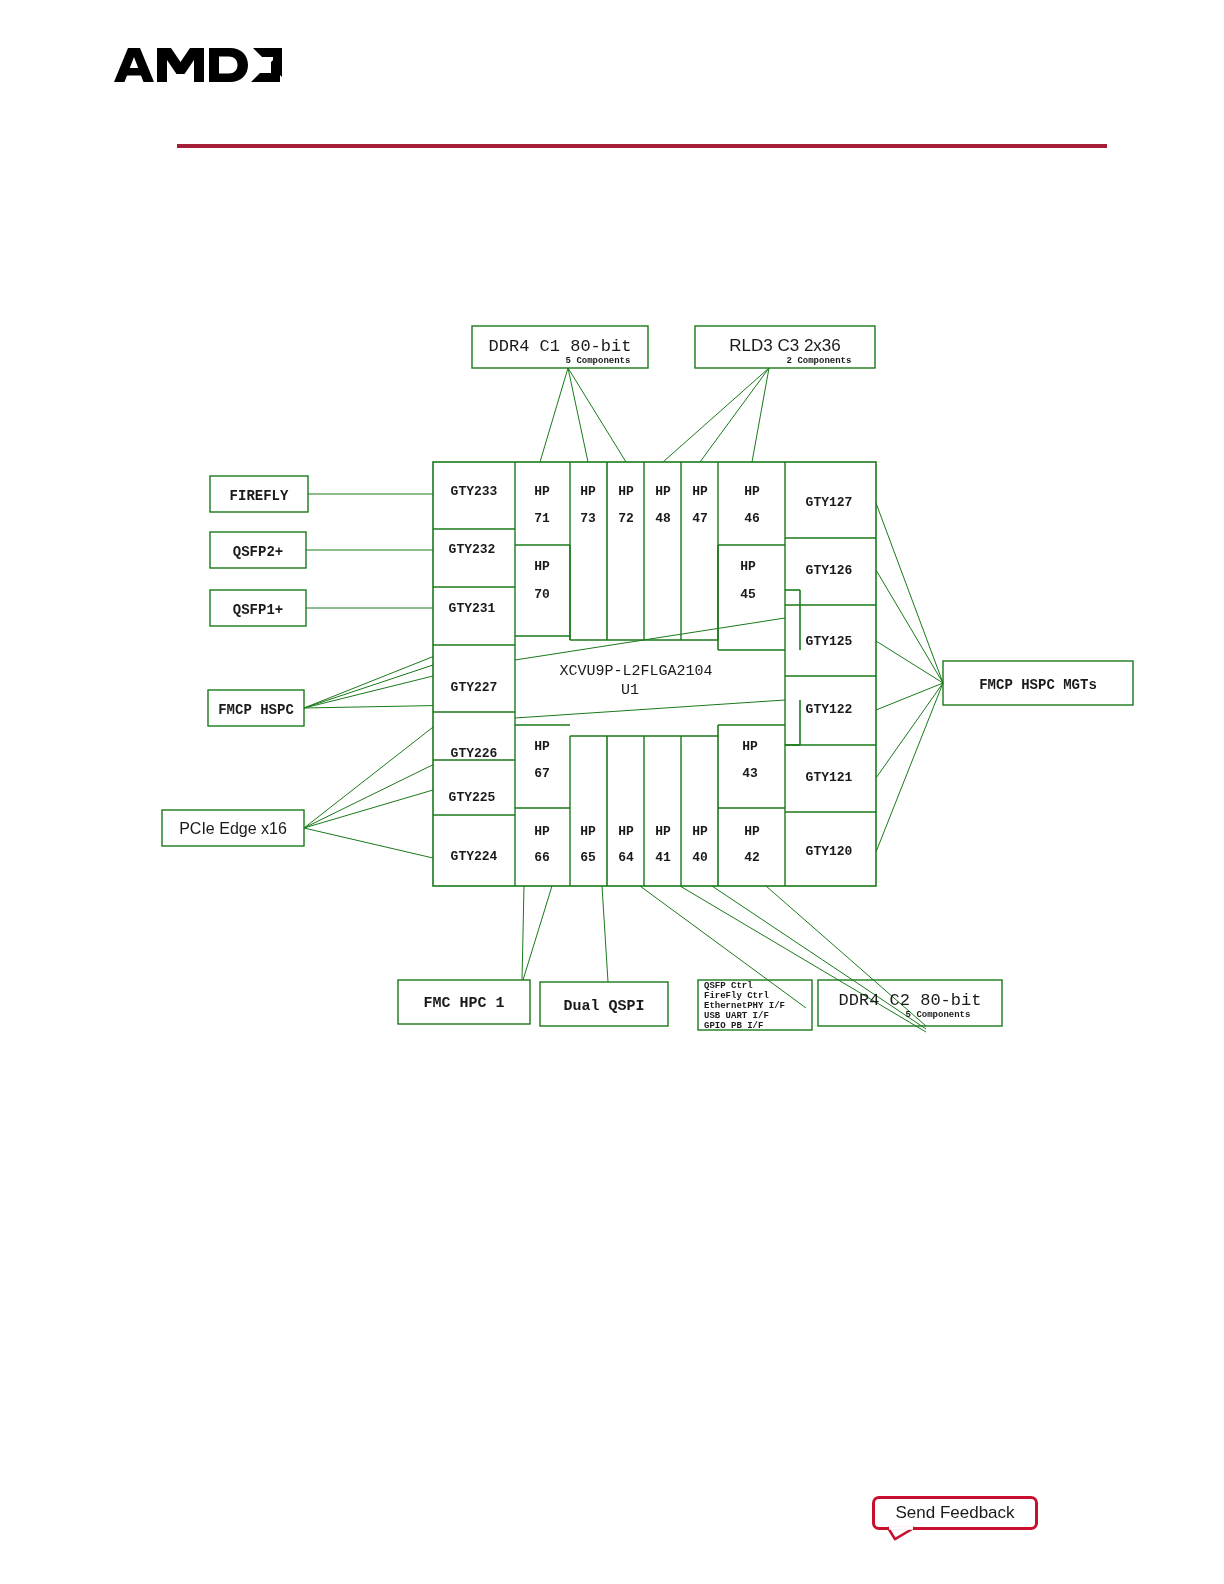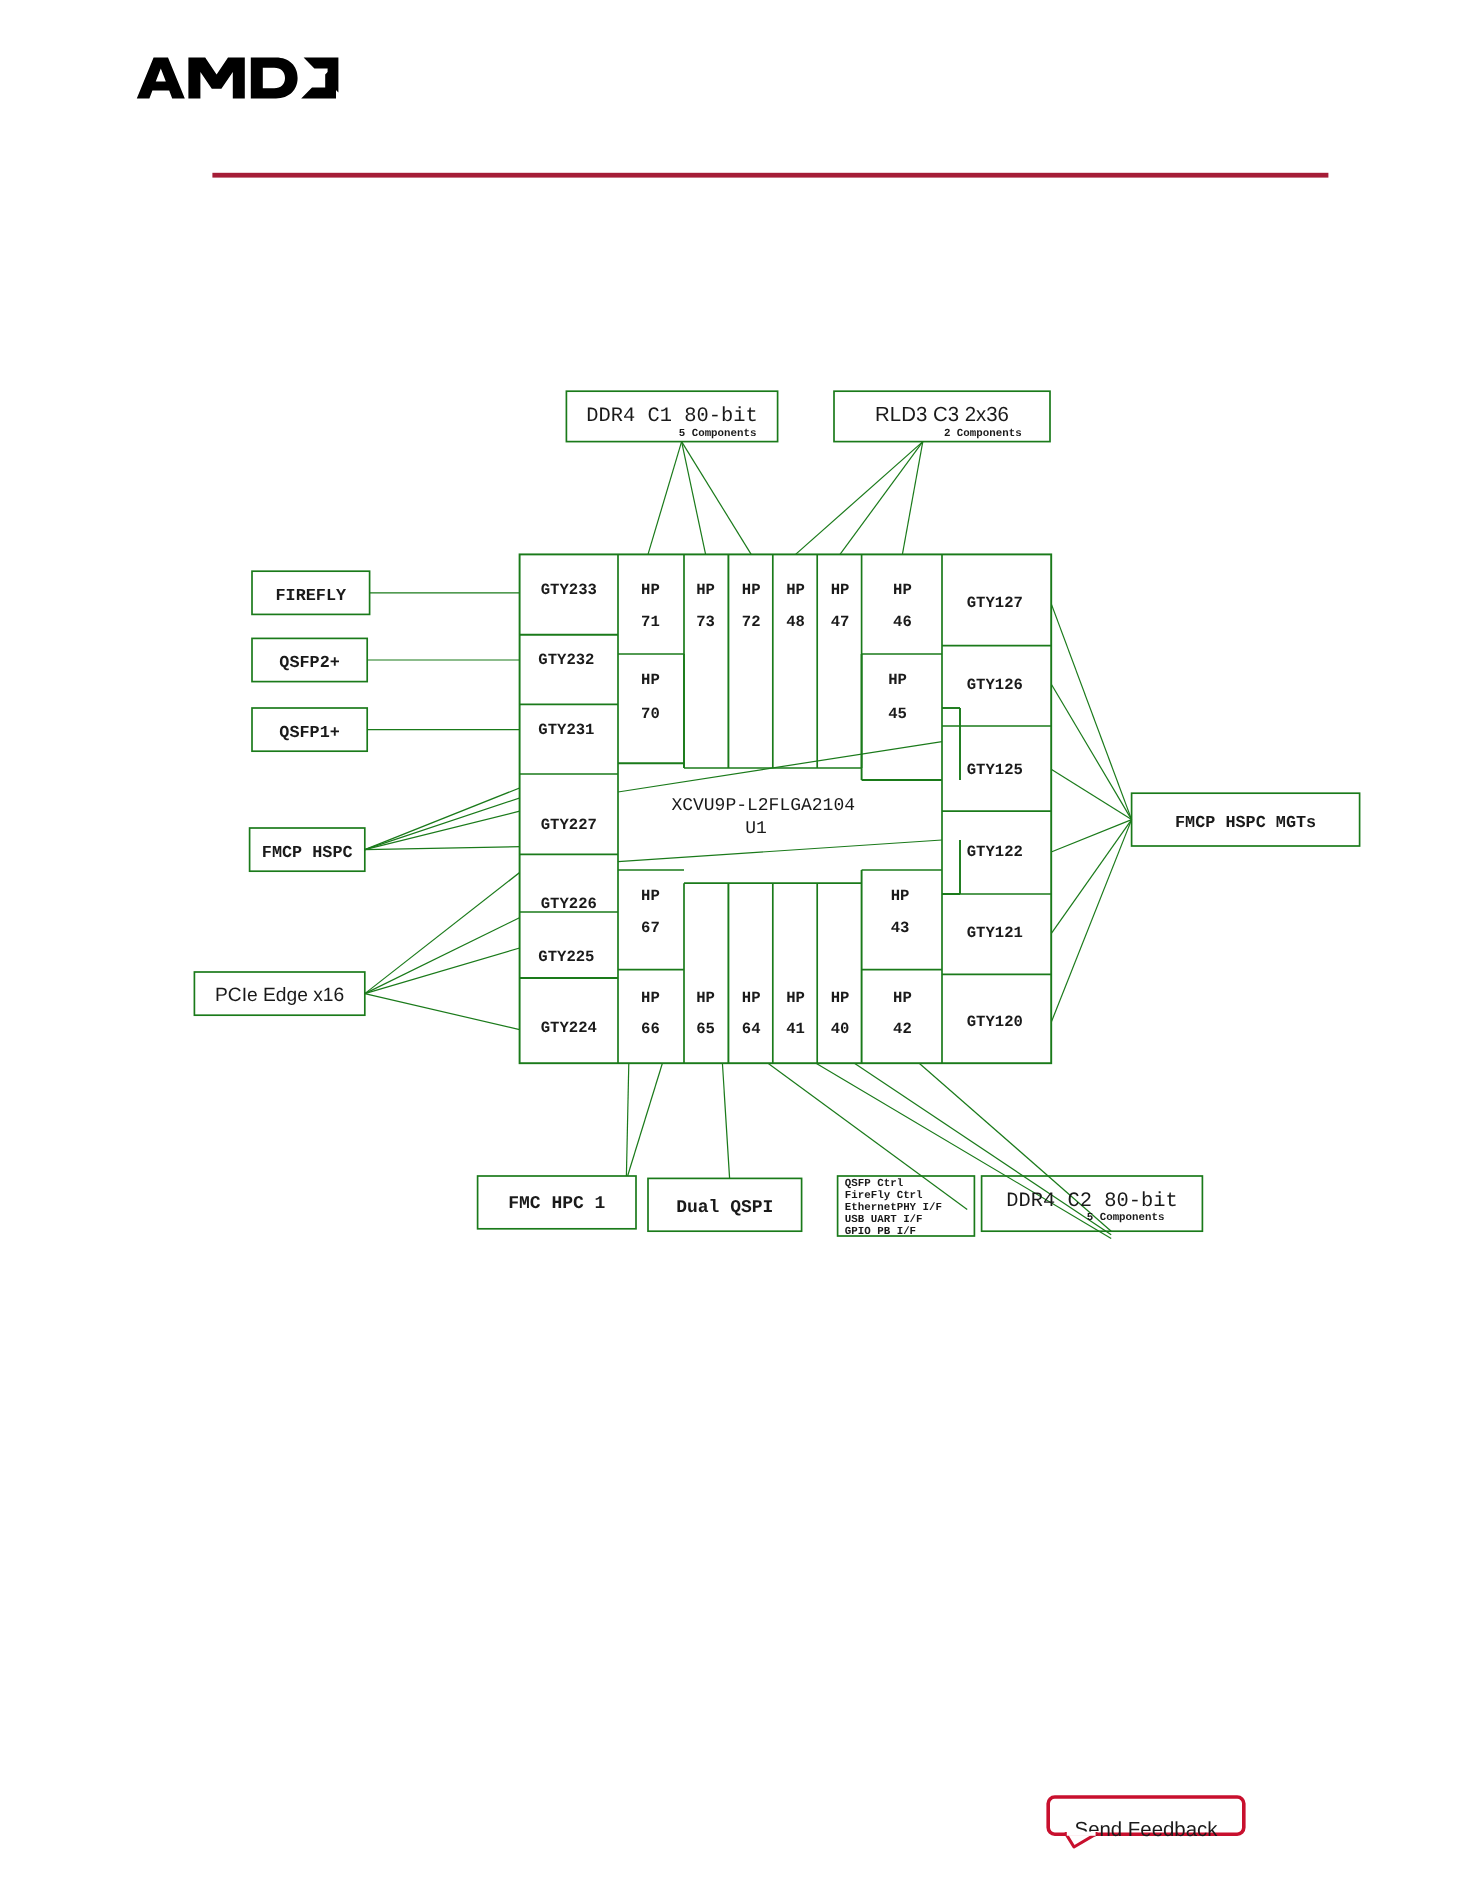--- a/index.html
+++ b/index.html
@@ -76,21 +76,21 @@
     box-sizing: border-box;
     border: 3px solid #c8102e;
     border-radius: 7px;
     background: #ffffff;
     color: #1a1a1a;
     font-family: "Liberation Sans", sans-serif;
     font-size: 17px;
     line-height: 28px;
     text-align: center;
     cursor: pointer;
-    padding: 12px;
+    padding: 0;
   }
   .feedback-tail {
     position: absolute;
     left: 12px;
     top: 32px;
     width: 34px;
     height: 12px;
     overflow: visible;
   }
 </style>

